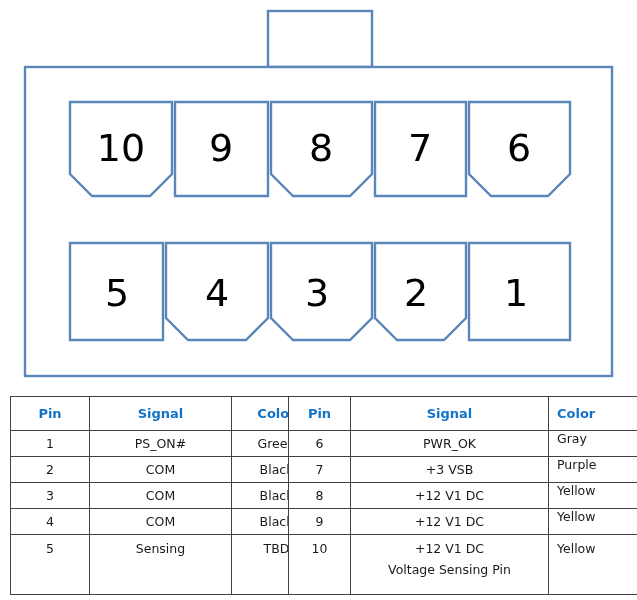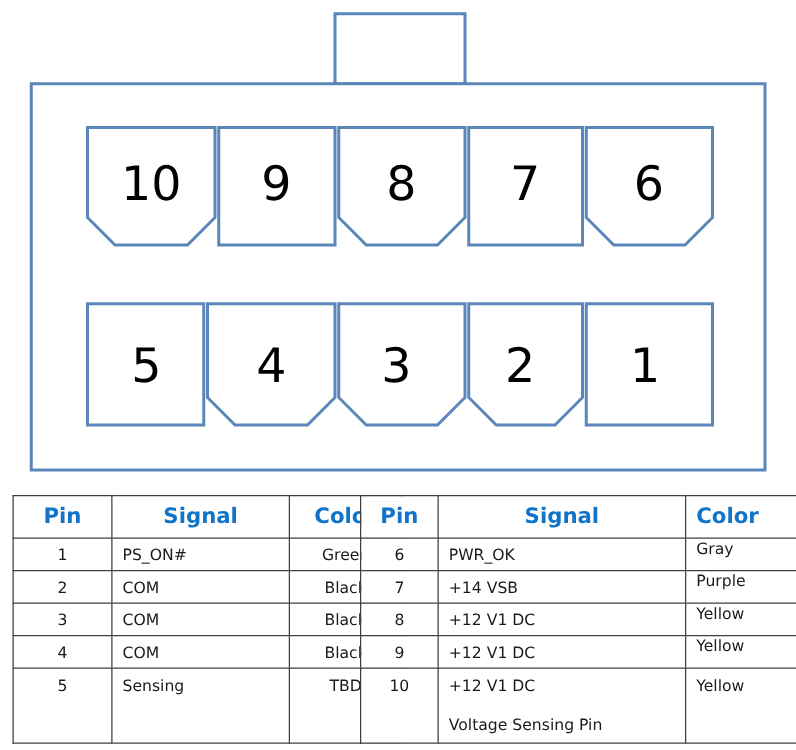--- a/index.html
+++ b/index.html
@@ -64,41 +64,41 @@
     line-height: 15px;
     font-weight: normal;
     vertical-align: middle;
     background: #ffffff;
   }
   table.pinout th {
     height: 33px;
     color: #1274c8;
     font-weight: bold;
     text-align: center;
-    font-size: 17px;
+    font-size: 13px;
   }
   .col-pin  { text-align: center; }
-  .col-sig  { text-align: left; }
+  .col-sig  { text-align: center; }
 
   
   #table-left      { left: 10px;  width: 262px; }
   #table-left  .col-pin   { width: 62px; }
   #table-left  .col-sig   { width: 125px; }
   #table-left  .col-color { width: 73px; text-align: center; }
   #table-left  td.col-color { text-align: center; }
   #table-left  tr.tall-row td { height: 53px; vertical-align: top; padding-top: 6px; }
 
   
   #table-right     { left: 288px; width: 339px; }
   #table-right .col-pin   { width: 45px; }
   #table-right .col-sig   { width: 181px; }
   #table-right .col-color { width: 113px; text-align: left; }
   #table-right td.col-color { text-align: left; vertical-align: top; }
   #table-right tr.tall-row td { height: 53px; vertical-align: top; padding-top: 6px; }
-  .sig-line2 { display: block; margin-top: 16px; }
+  .sig-line2 { display: block; margin-top: 6px; }
 </style>
 </head>
 <body>
 
 <div id="connector-diagram">
   <svg width="637" height="392" viewBox="0 0 637 392" xmlns="http://www.w3.org/2000/svg">
 
     <rect class="conn-line" x="268" y="11" width="104" height="56"></rect>
 
     <rect class="conn-line" x="25" y="67" width="587" height="309"></rect>
@@ -177,21 +177,21 @@
       </tr>
     </thead>
     <tbody>
       <tr>
         <td class="col-pin">6</td>
         <td class="col-sig">PWR_OK</td>
         <td class="col-color">Gray</td>
       </tr>
       <tr>
         <td class="col-pin">7</td>
-        <td class="col-sig">+14 VSB</td>
+        <td class="col-sig">+3 VSB</td>
         <td class="col-color">Purple</td>
       </tr>
       <tr>
         <td class="col-pin">8</td>
         <td class="col-sig">+12 V1 DC</td>
         <td class="col-color">Yellow</td>
       </tr>
       <tr>
         <td class="col-pin">9</td>
         <td class="col-sig">+12 V1 DC</td>

